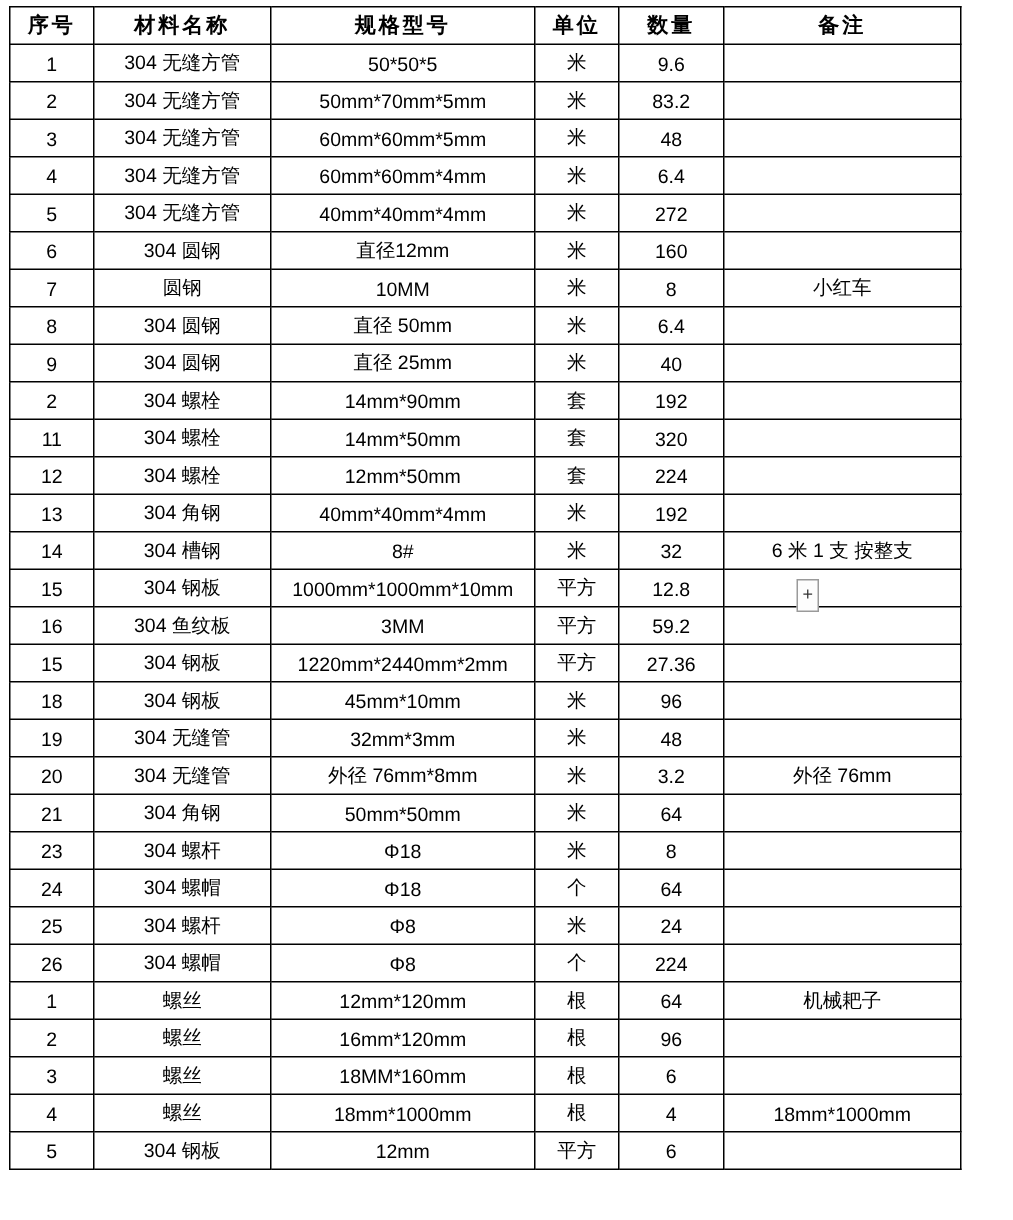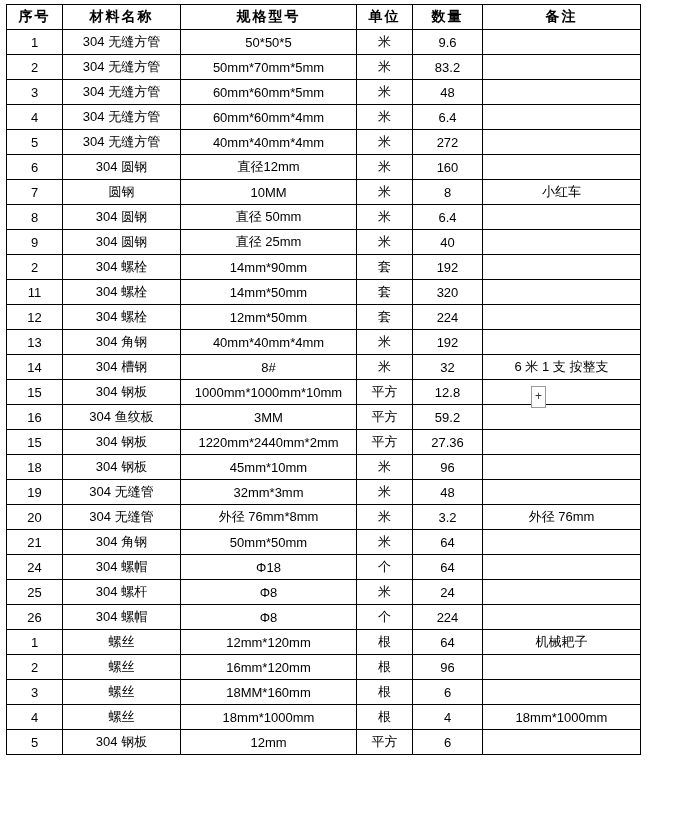--- a/index.html
+++ b/index.html
@@ -261,20 +261,28 @@
         </tr>
         <tr>
           <td>21</td>
           <td>304 角钢</td>
           <td>50mm*50mm</td>
           <td>米</td>
           <td>64</td>
           <td></td>
         </tr>
         <tr>
+          <td>23</td>
+          <td>304 螺杆</td>
+          <td>Φ18</td>
+          <td>米</td>
+          <td>8</td>
+          <td></td>
+        </tr>
+        <tr>
           <td>24</td>
           <td>304 螺帽</td>
           <td>Φ18</td>
           <td>个</td>
           <td>64</td>
           <td></td>
         </tr>
         <tr>
           <td>25</td>
           <td>304 螺杆</td>

